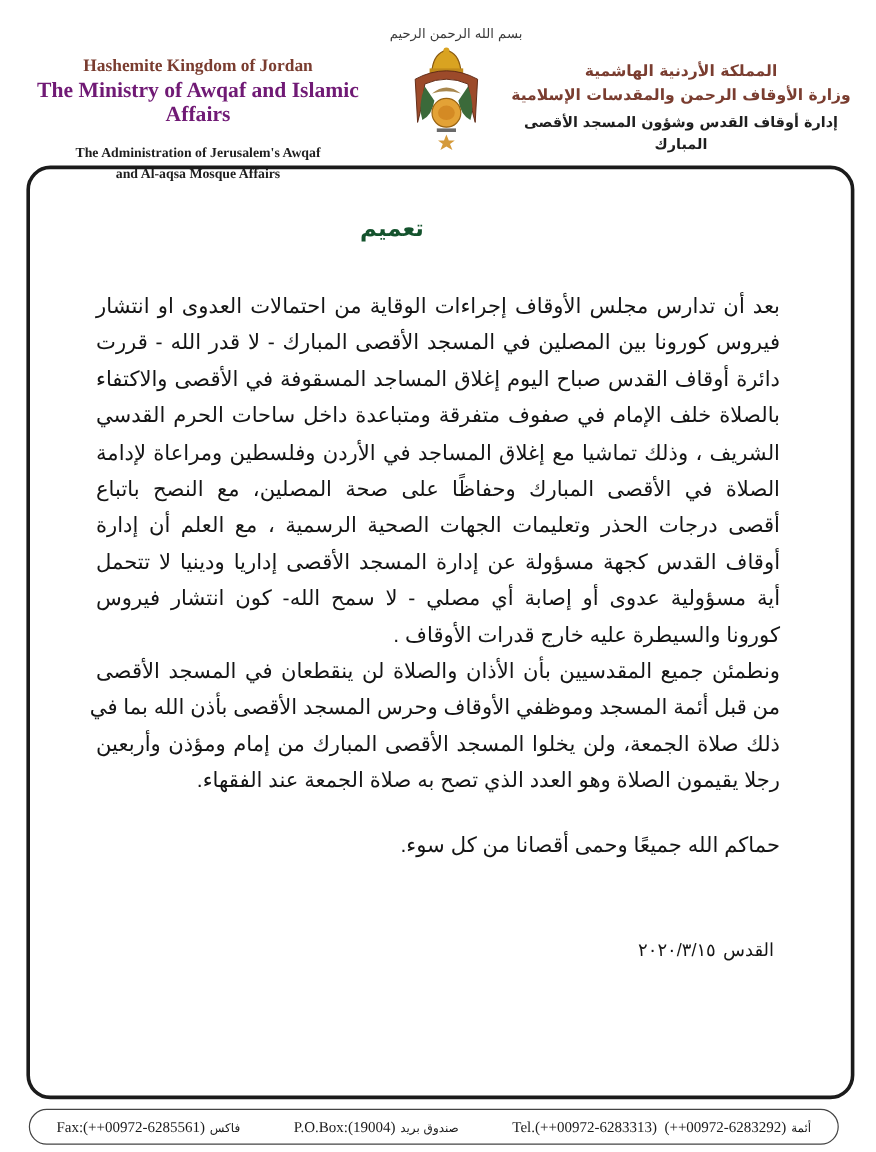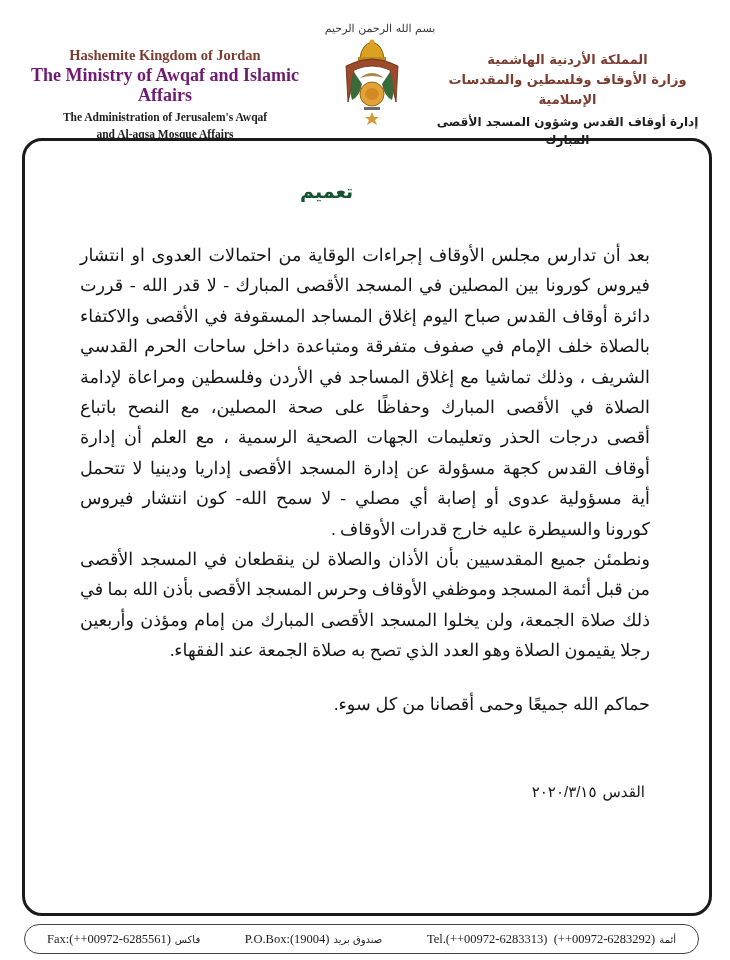--- a/index.html
+++ b/index.html
@@ -4,36 +4,36 @@
   <style>
     html, body { margin: 0; padding: 0; background: #ffffff; }
     body { width: 730px; height: 960px; position: relative; overflow: hidden; font-family: "Liberation Sans", sans-serif; color: #141414; }
 
     .letterhead { position: absolute; left: 0; top: 0; width: 730px; height: 135px; }
     .basmala { position: absolute; left: 300px; top: 22px; width: 160px; text-align: center; direction: rtl; font-family: "DejaVu Serif", serif; font-size: 11px; color: #3a3a3a; }
 
     .en-block { position: absolute; left: 20px; top: 46px; width: 290px; text-align: center; font-family: "Liberation Serif", serif; font-weight: bold; }
     .en-l1 { font-size: 14.5px; color: #7a3d30; line-height: 19px; }
     .en-l2 { font-size: 18px; color: #701a75; line-height: 20px; }
-    .en-l3 { font-size: 11.5px; color: #1e1e1e; line-height: 17px; margin-top: 4px; }
+    .en-l3 { font-size: 11.5px; color: #1e1e1e; line-height: 17px; margin-top: 15px; }
     .en-l4 { font-size: 11.5px; color: #1e1e1e; line-height: 16px; }
 
     .ar-block { position: absolute; left: 420px; top: 50px; width: 295px; text-align: center; direction: rtl; font-family: "DejaVu Sans", sans-serif; font-weight: bold; }
     .ar-l1 { font-size: 13px; color: #7a3d30; line-height: 20px; }
     .ar-l2 { font-size: 13px; color: #7a3d30; line-height: 20px; }
     .ar-l3 { font-size: 12px; color: #1e1e1e; line-height: 18px; margin-top: 3px; }
     .ar-l4 { font-size: 12px; color: #1e1e1e; line-height: 17px; }
 
     .emblem { position: absolute; left: 336px; top: 38px; width: 72px; height: 90px; }
 
     .frame { position: absolute; left: 22px; top: 138px; width: 690px; height: 778px; border: 3px solid #1b1b1b; border-radius: 20px; box-sizing: border-box; }
 
     .doc-title { position: absolute; left: 300px; top: 180px; width: 140px; text-align: left; direction: rtl; font-family: "DejaVu Sans", sans-serif; font-weight: bold; font-size: 19px; color: #14532d; }
 
-    .body-text { position: absolute; left: 80px; top: 240px; width: 570px; direction: rtl; text-align: justify; font-family: Liberation Serif, serif; font-size: 17.6px; line-height: 30.4px; color: #151515; }
+    .body-text { position: absolute; left: 80px; top: 240px; width: 570px; direction: rtl; text-align: justify; font-family: Liberation Sans, sans-serif; font-size: 17.6px; line-height: 30.4px; color: #151515; }
     .body-text p { margin: 0; }
     .body-text .line { display: block; text-align-last: justify; white-space: nowrap; }
     .body-text .line.last { text-align-last: right; }
 
     .closing { position: absolute; left: 80px; top: 694px; width: 570px; direction: rtl; text-align: right; font-family: "Liberation Sans", sans-serif; font-size: 17.6px; color: #151515; }
     .date-line { position: absolute; left: 80px; top: 783px; width: 565px; direction: rtl; text-align: right; font-family: "Liberation Sans", sans-serif; font-size: 15px; color: #151515; }
     .date-line span { margin-left: 6px; }
 
     .footer { position: absolute; left: 24px; top: 924px; width: 675px; height: 30px; border: 1.5px solid #444; border-radius: 16px; box-sizing: border-box; display: flex; align-items: center; justify-content: space-between; padding: 0 18px 0 22px; font-family: "Liberation Serif", serif; font-size: 12.5px; color: #1a1a1a; white-space: nowrap; }
     .footer .ar { font-family: "DejaVu Sans", sans-serif; font-size: 10px; margin: 0 4px; }
@@ -62,21 +62,21 @@
     <path d="M54 34 Q60 50 56 62 Q48 58 46 46 Z" fill="#3b6a3a"></path>
     <path d="M24 40 Q36 30 48 40 Q36 36 24 40 Z" fill="#a8874e"></path>
     <circle cx="36" cy="56" r="12" fill="#e3a236" stroke="#9a6412" stroke-width="1"></circle>
     <ellipse cx="36" cy="56" rx="7" ry="6" fill="#d48a24"></ellipse>
     <rect x="28" y="69" width="16" height="3" fill="#6a6a6a"></rect>
     <polygon points="36,74 38,79 43,79 39,82 41,87 36,84 31,87 33,82 29,79 34,79" fill="#d59a3a"></polygon>
   </svg>
 
   <div class="ar-block">
     <div class="ar-l1">المملكة الأردنية الهاشمية</div>
-    <div class="ar-l2">وزارة الأوقاف وفلسطين والمقدسات الإسلامية</div>
+    <div class="ar-l2">وزارة الأوقاف الرحمن والمقدسات الإسلامية</div>
     <div class="ar-l3">إدارة أوقاف القدس وشؤون المسجد الأقصى المبارك</div>
   </div>
 </div>
 
 <div class="frame"></div>
 
 <div class="doc-title">تعميم</div>
 
 <div class="body-text">
   <p>

